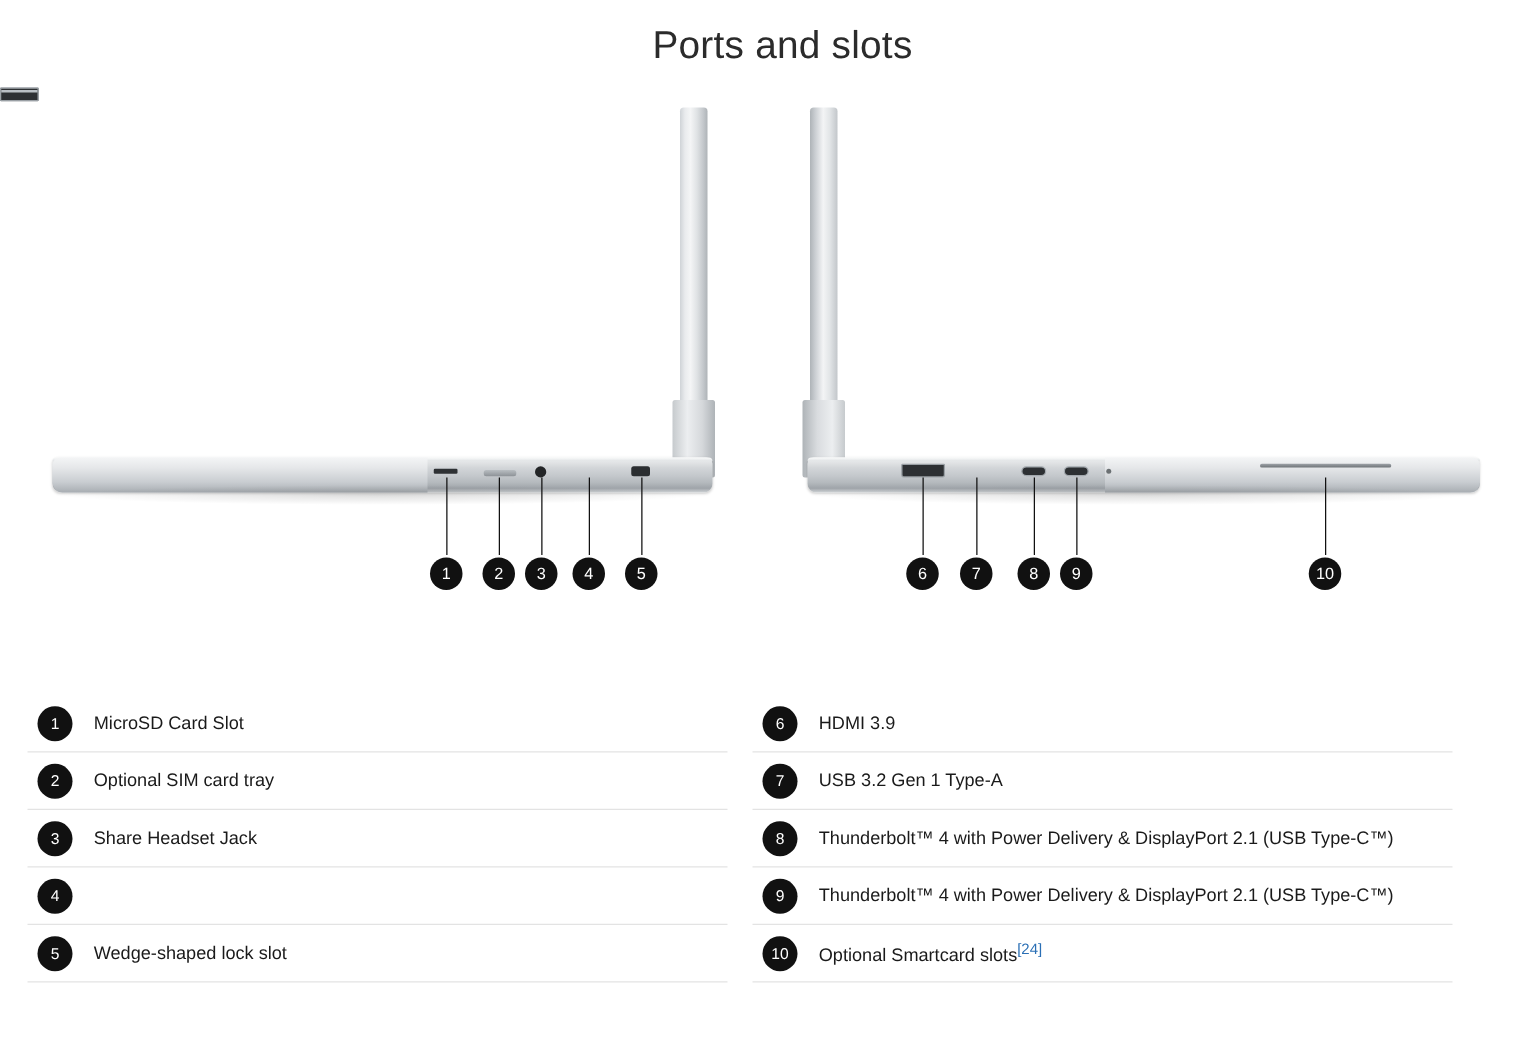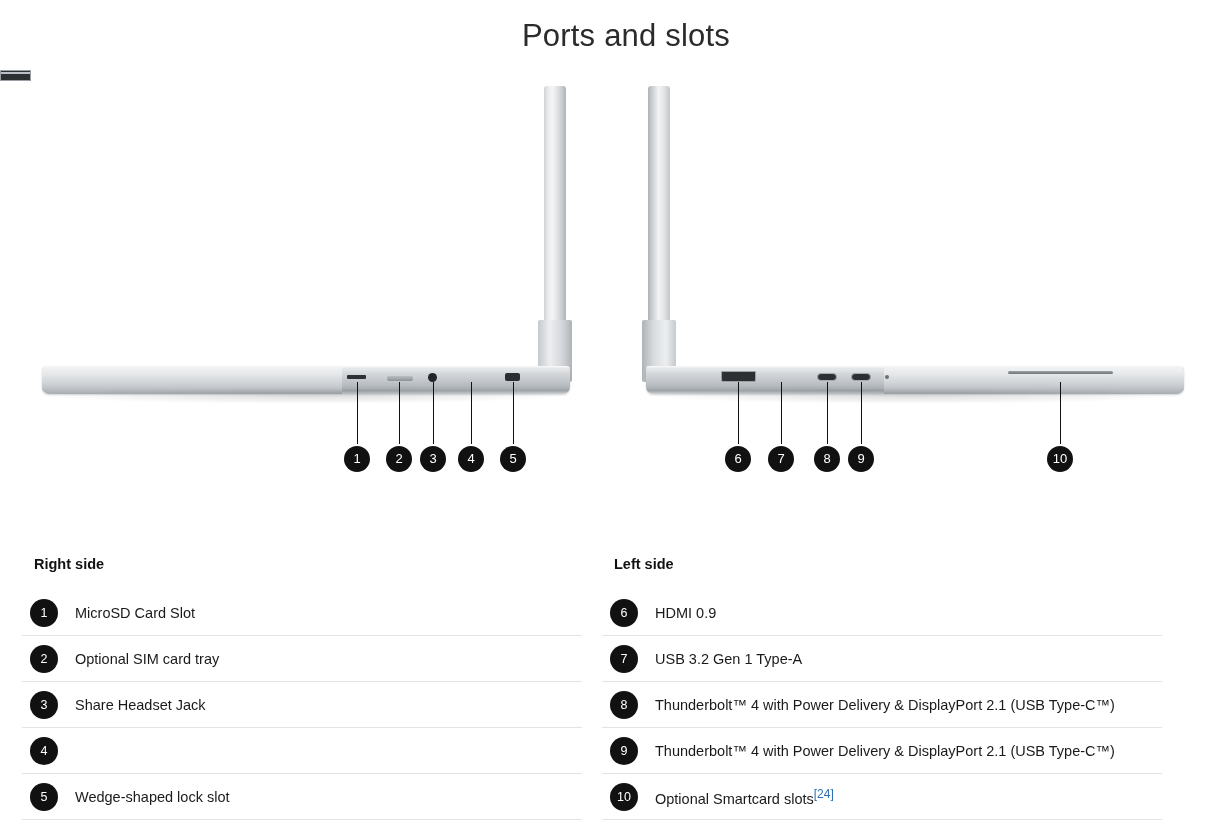--- a/index.html
+++ b/index.html
@@ -276,21 +276,20 @@
 
   <div class="bubble" style="left:725px; top:376px;">6</div>
   <div class="bubble" style="left:768px; top:376px;">7</div>
   <div class="bubble" style="left:814px; top:376px;">8</div>
   <div class="bubble" style="left:848px; top:376px;">9</div>
   <div class="bubble" style="left:1047px; top:376px;">10</div>
 
 </div>
 
 <div class="legend left-col">
-  <div class="legend-heading">Right side</div>
 
   <div class="legend-row">
     <div class="legend-num">1</div>
     <div class="legend-text">MicroSD Card Slot</div>
   </div>
   <div class="legend-row">
     <div class="legend-num">2</div>
     <div class="legend-text">Optional SIM card tray</div>
   </div>
   <div class="legend-row">
@@ -300,25 +299,24 @@
   <div class="legend-row">
     <div class="legend-num">4</div>
   </div>
   <div class="legend-row">
     <div class="legend-num">5</div>
     <div class="legend-text">Wedge-shaped lock slot</div>
   </div>
 </div>
 
 <div class="legend right-col">
-  <div class="legend-heading">Left side</div>
 
   <div class="legend-row">
     <div class="legend-num">6</div>
-    <div class="legend-text">HDMI 0.9</div>
+    <div class="legend-text">HDMI 3.9</div>
   </div>
   <div class="legend-row">
     <div class="legend-num">7</div>
     <div class="legend-text">USB 3.2 Gen 1 Type-A</div>
   </div>
   <div class="legend-row">
     <div class="legend-num">8</div>
     <div class="legend-text">Thunderbolt™ 4 with Power Delivery &amp; DisplayPort 2.1 (USB Type-C™)</div>
   </div>
   <div class="legend-row">

